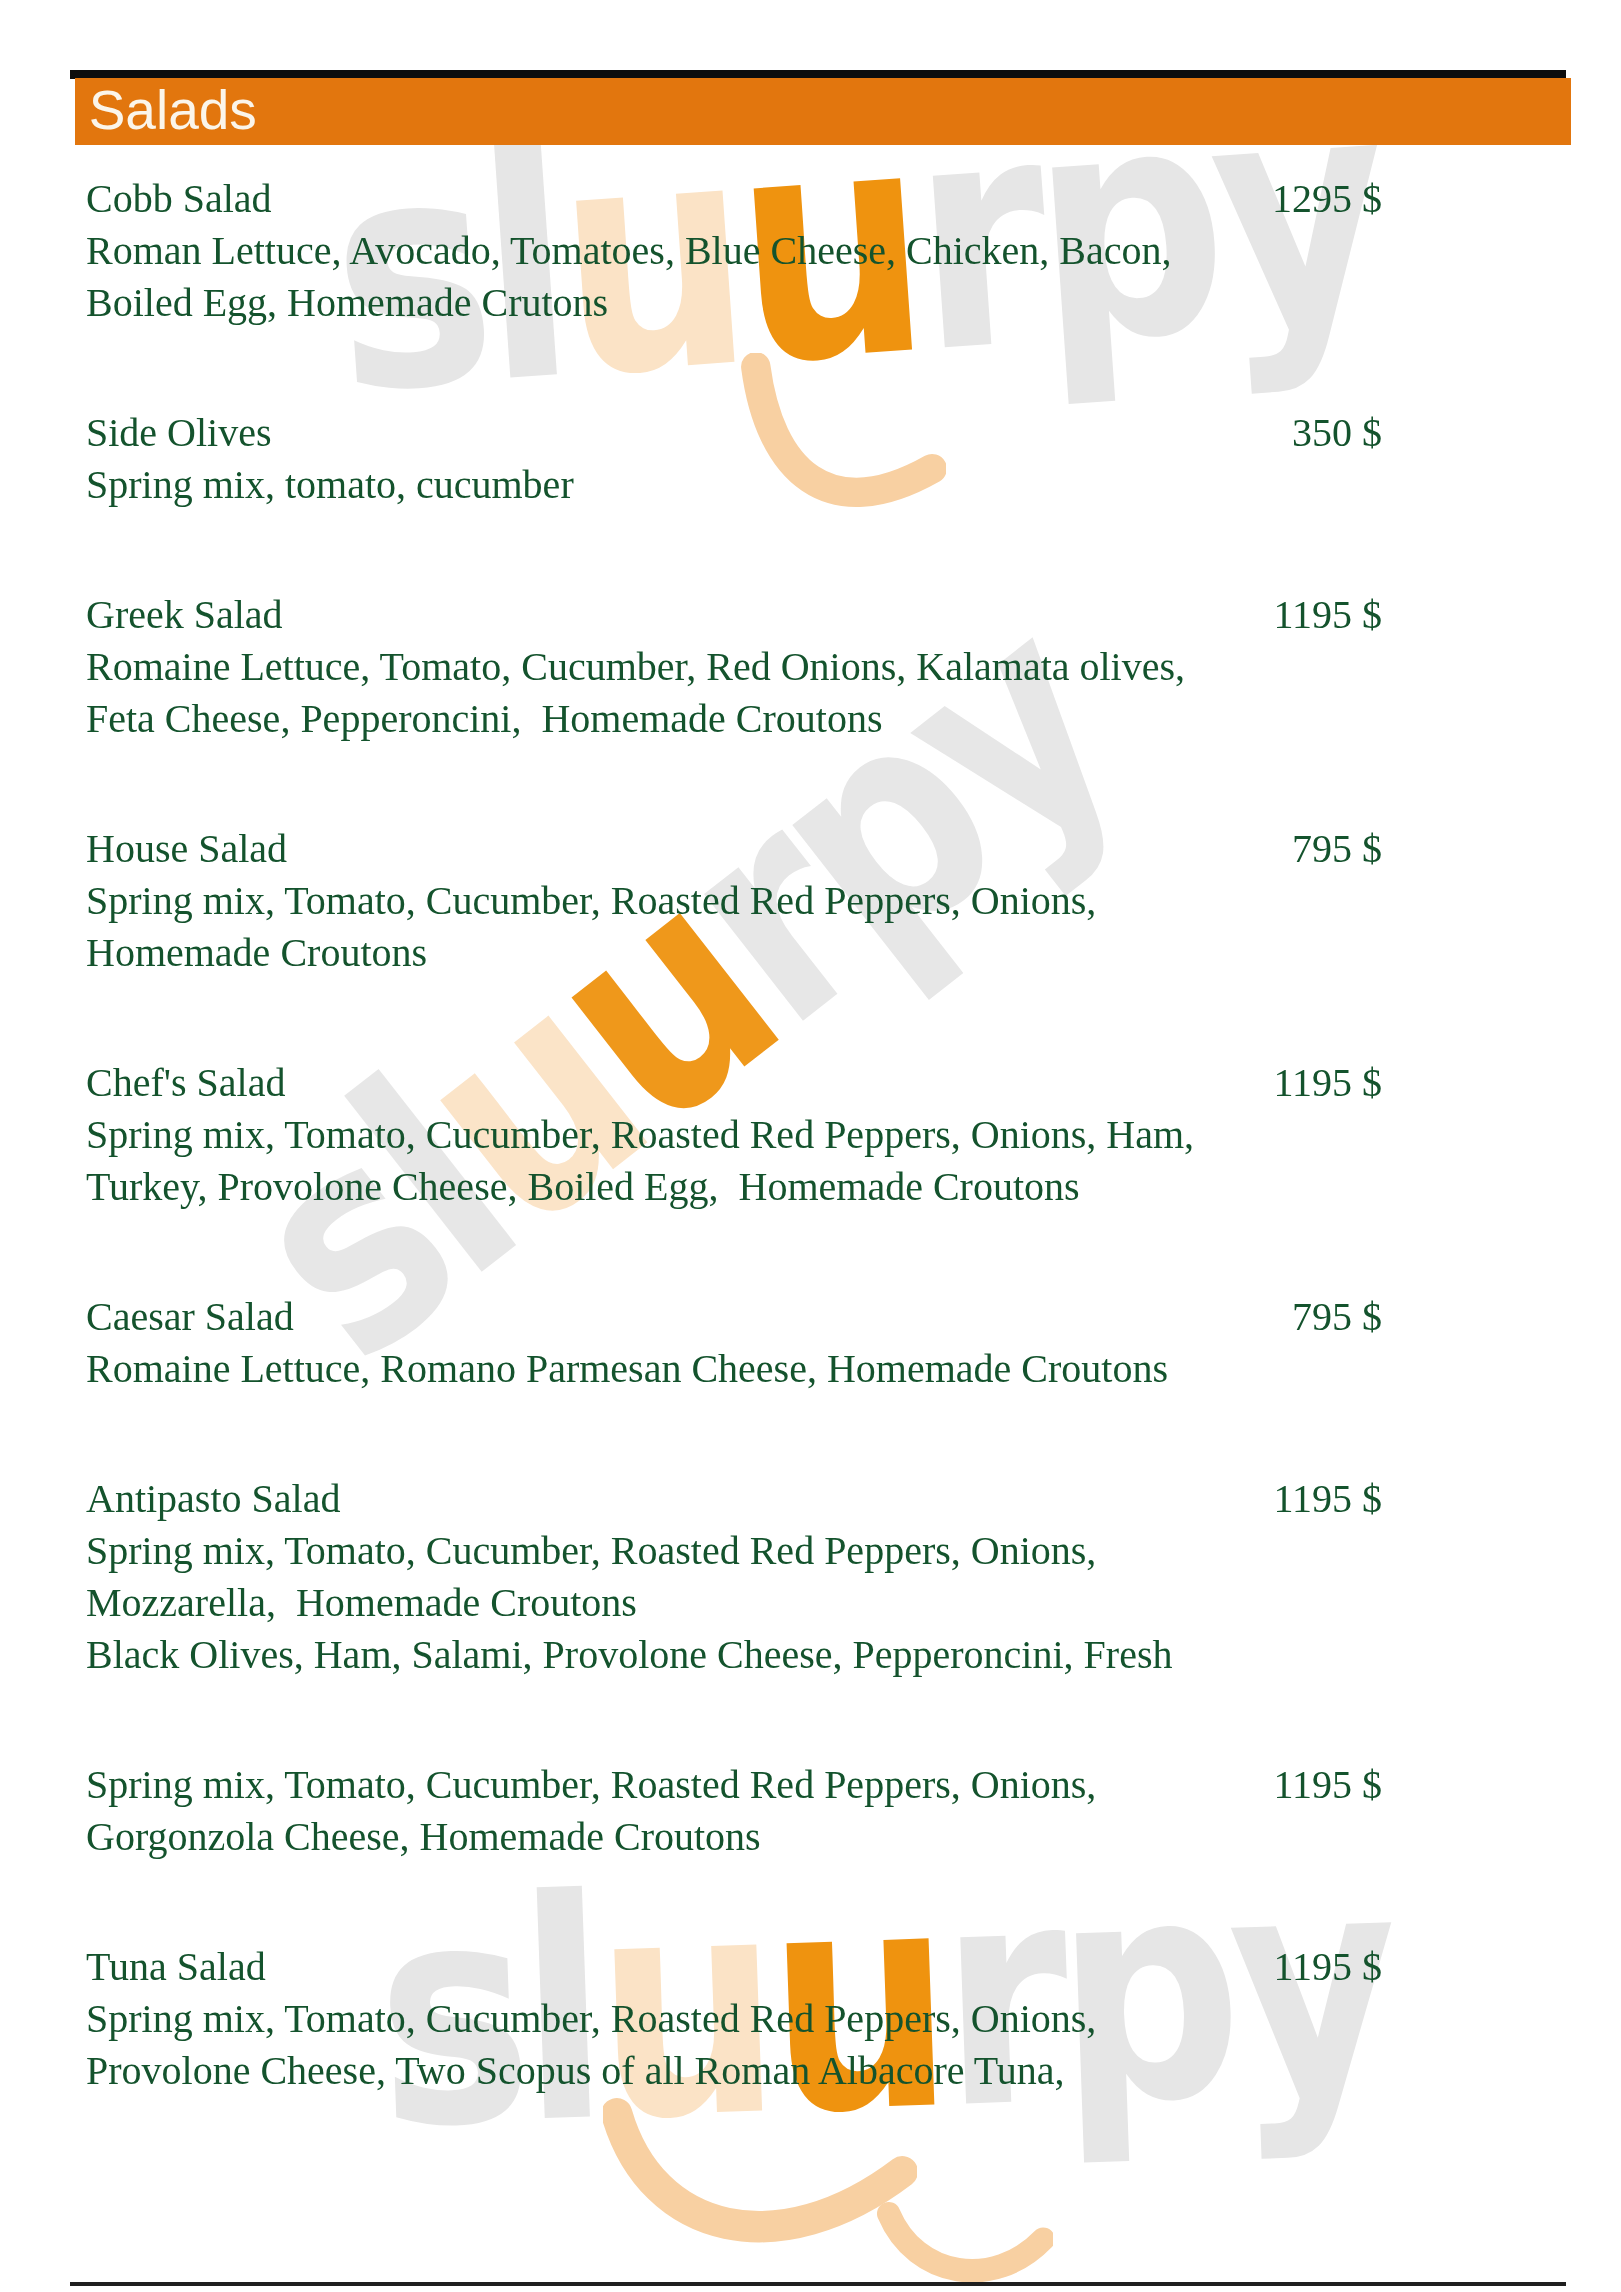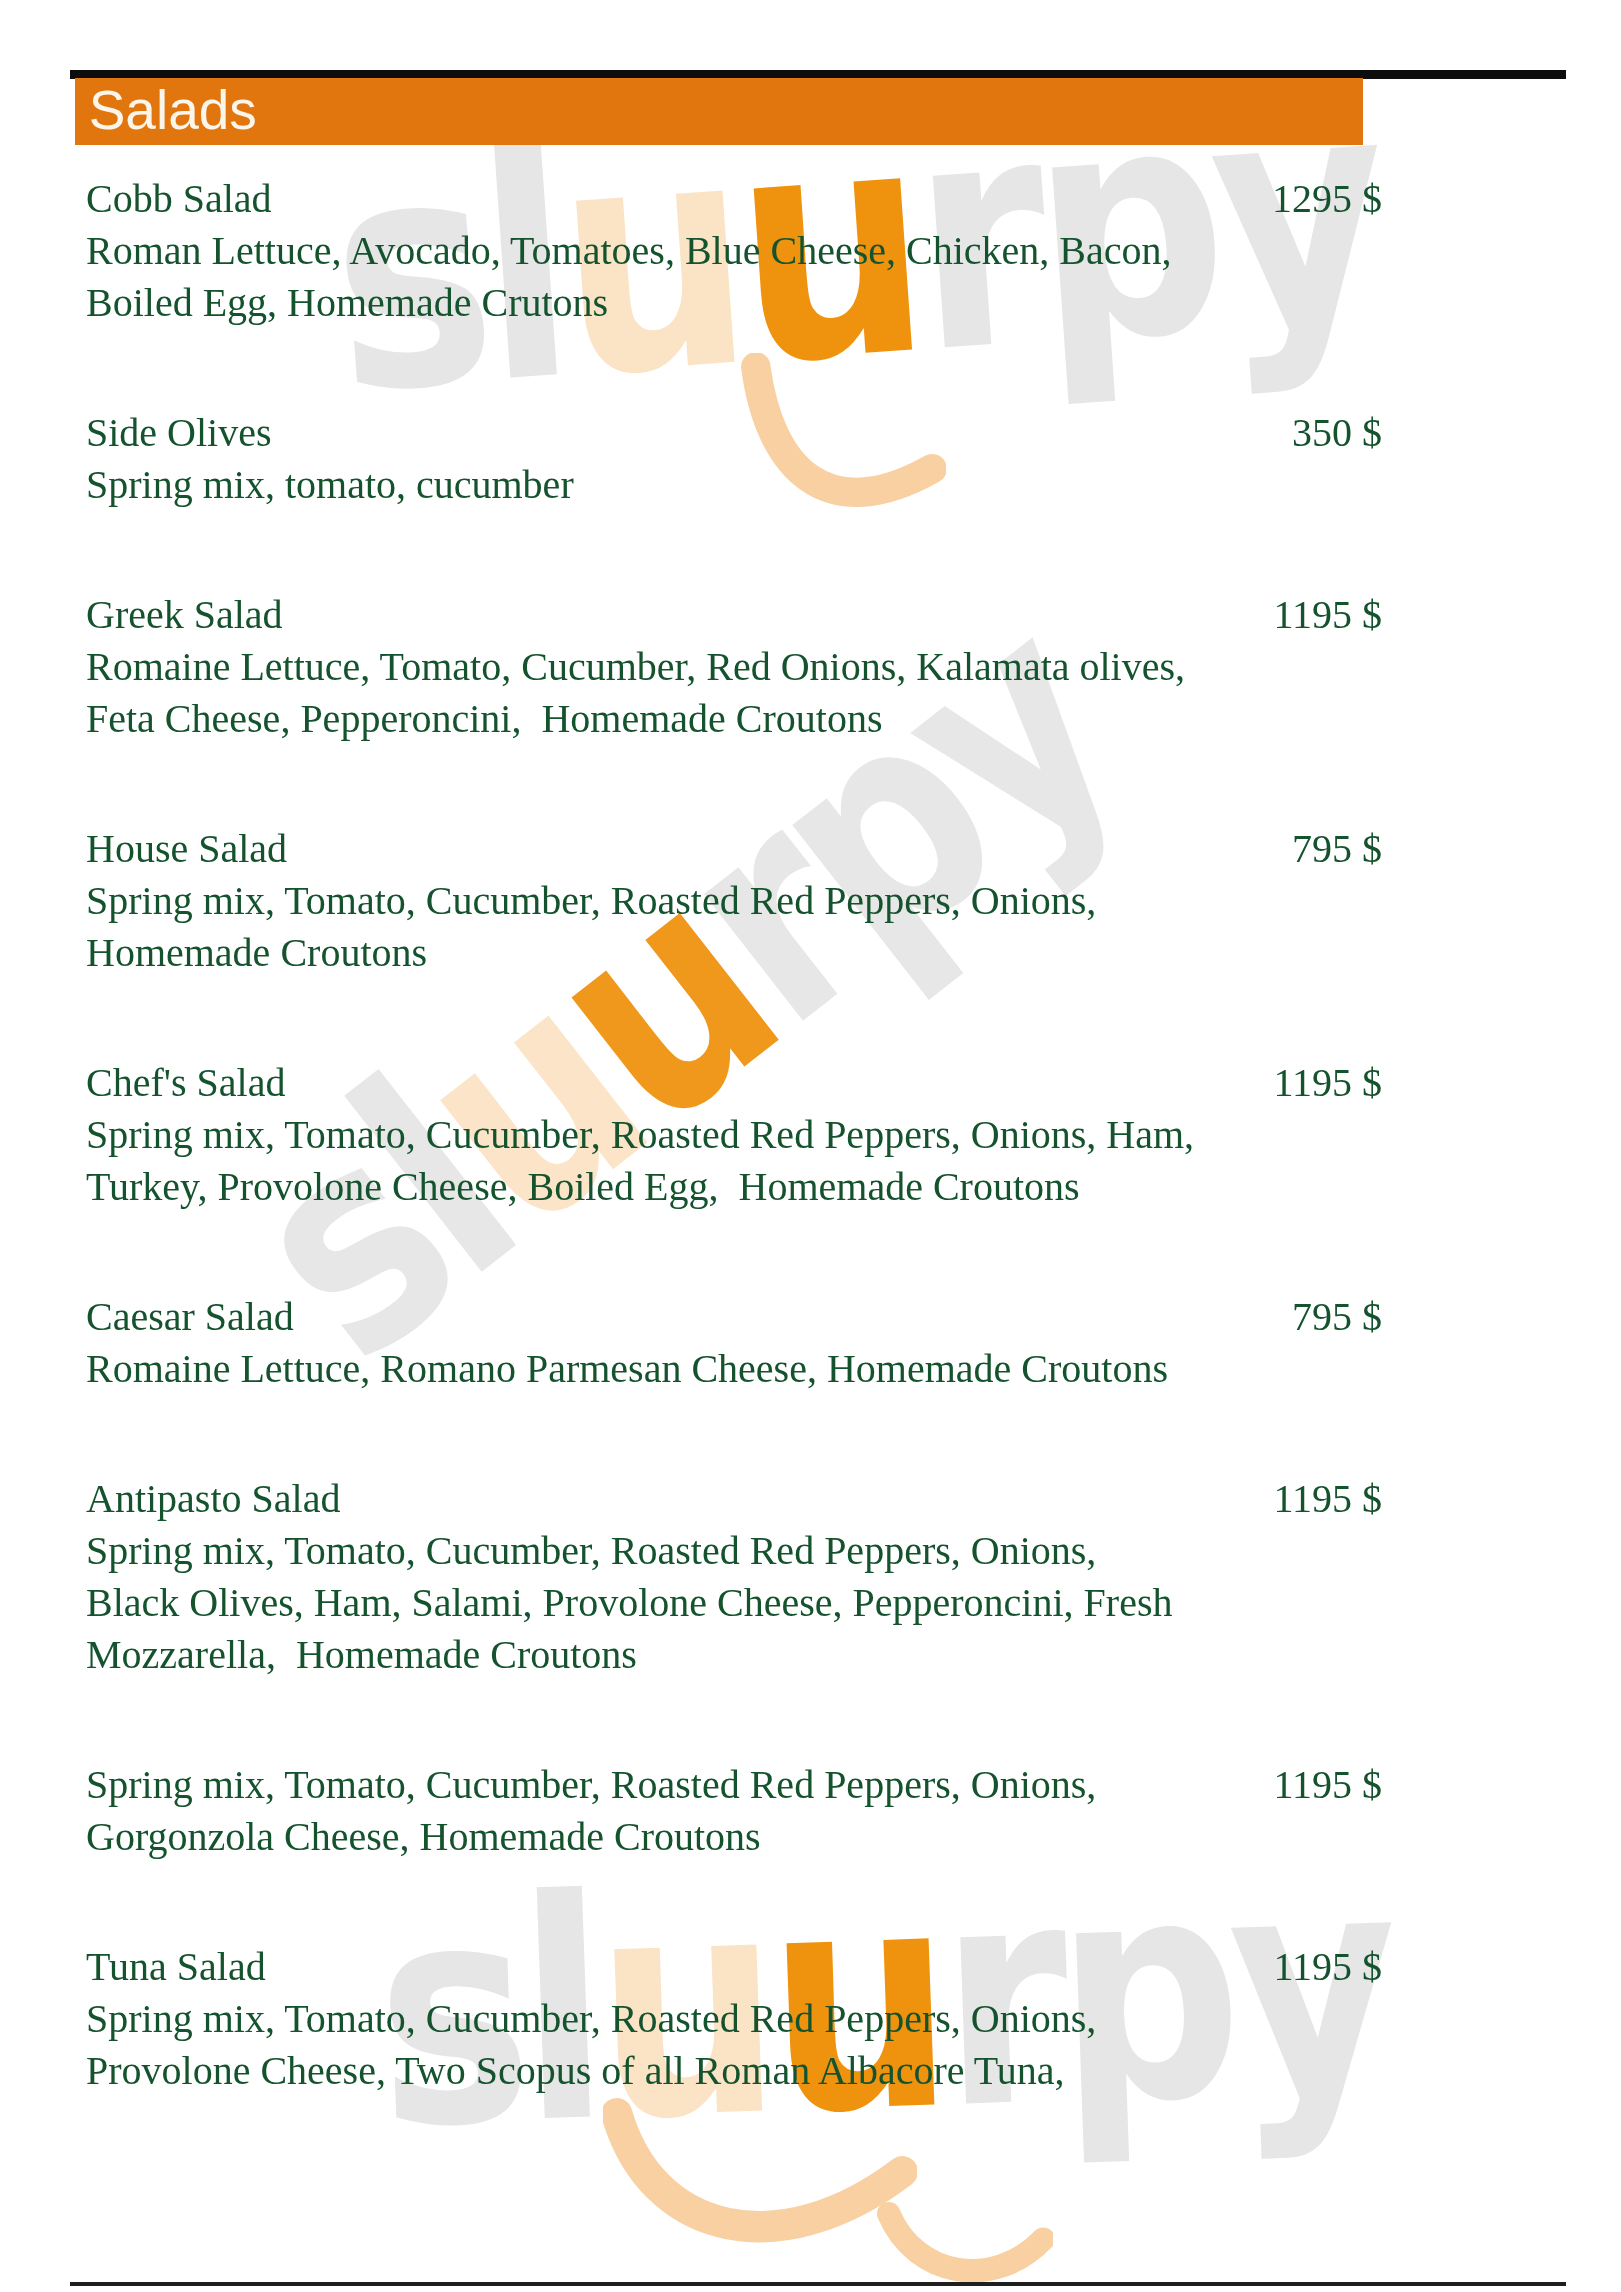--- a/index.html
+++ b/index.html
@@ -33,21 +33,21 @@
   .smile-corner { left: 877px;  top: 2200px; }
 
   
   .top-rule {
     position: absolute; z-index: 2;
     left: 70px; top: 70px; width: 1496px; height: 8.8px;
     background: #0d0d0d;
   }
   .section-header {
     position: absolute; z-index: 2;
-    left: 75px; top: 78px; width: 1288px; height: 67px;
+    left: 75px; top: 78px; width: 1496px; height: 67px;
     background: #e2760e;
   }
   .section-header .title {
     position: absolute; left: 13.7px; top: 2px;
     font-family: "Liberation Sans", sans-serif;
     font-size: 55px; line-height: 61px;
     color: #fbf5ea;
   }
 
   
@@ -159,22 +159,22 @@
         </div>
   </div>
 
   <div class="item">
     <div class="item-row">
       <span class="item-name">Antipasto Salad</span>
       <span class="item-price">1195 $</span>
     </div>
     <div class="item-desc">
           <div class="desc-line">Spring mix, Tomato, Cucumber, Roasted Red Peppers, Onions,</div>
+          <div class="desc-line">Mozzarella,  Homemade Croutons</div>
           <div class="desc-line">Black Olives, Ham, Salami, Provolone Cheese, Pepperoncini, Fresh</div>
-          <div class="desc-line">Mozzarella,  Homemade Croutons</div>
         </div>
   </div>
 
   <div class="item">
     <div class="item-row">
       <span class="item-price">1195 $</span>
     </div>
     <div class="item-desc">
           <div class="desc-line">Spring mix, Tomato, Cucumber, Roasted Red Peppers, Onions,</div>
           <div class="desc-line">Gorgonzola Cheese, Homemade Croutons</div>

